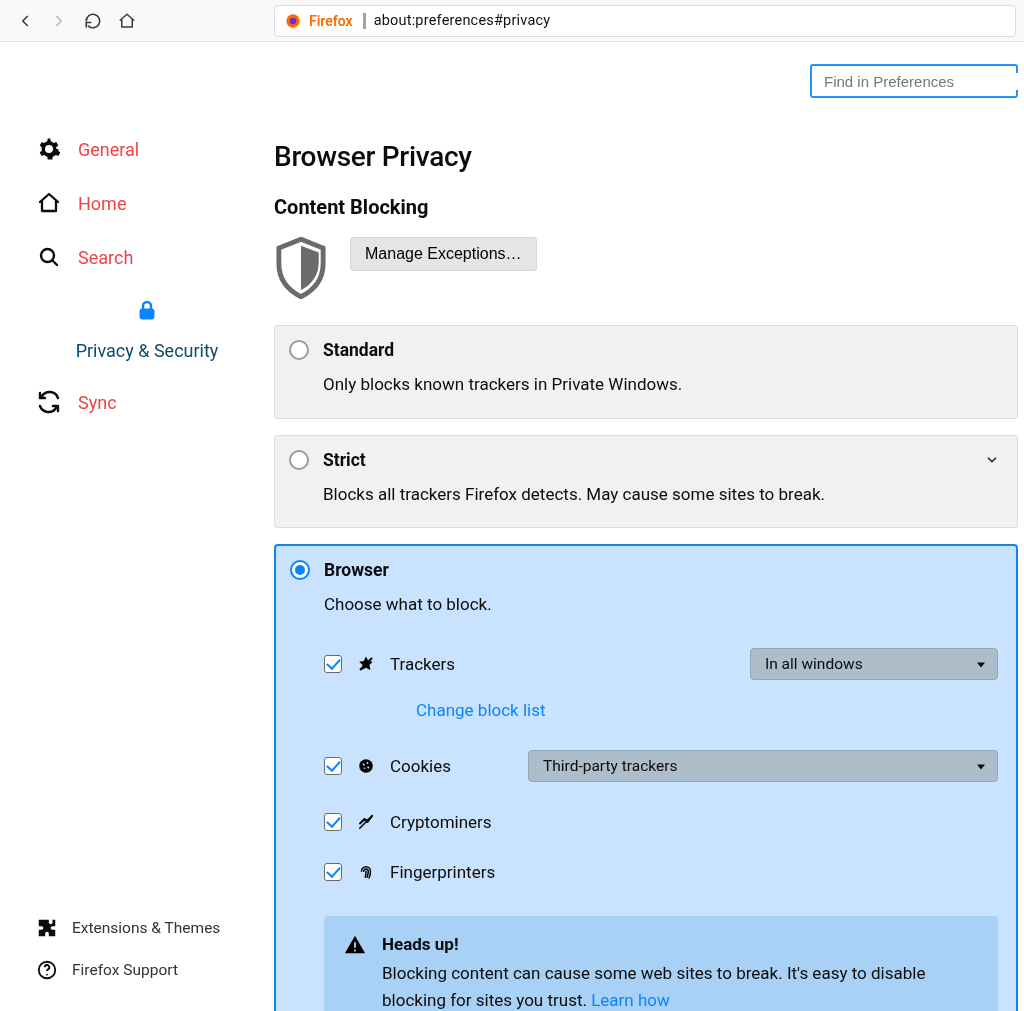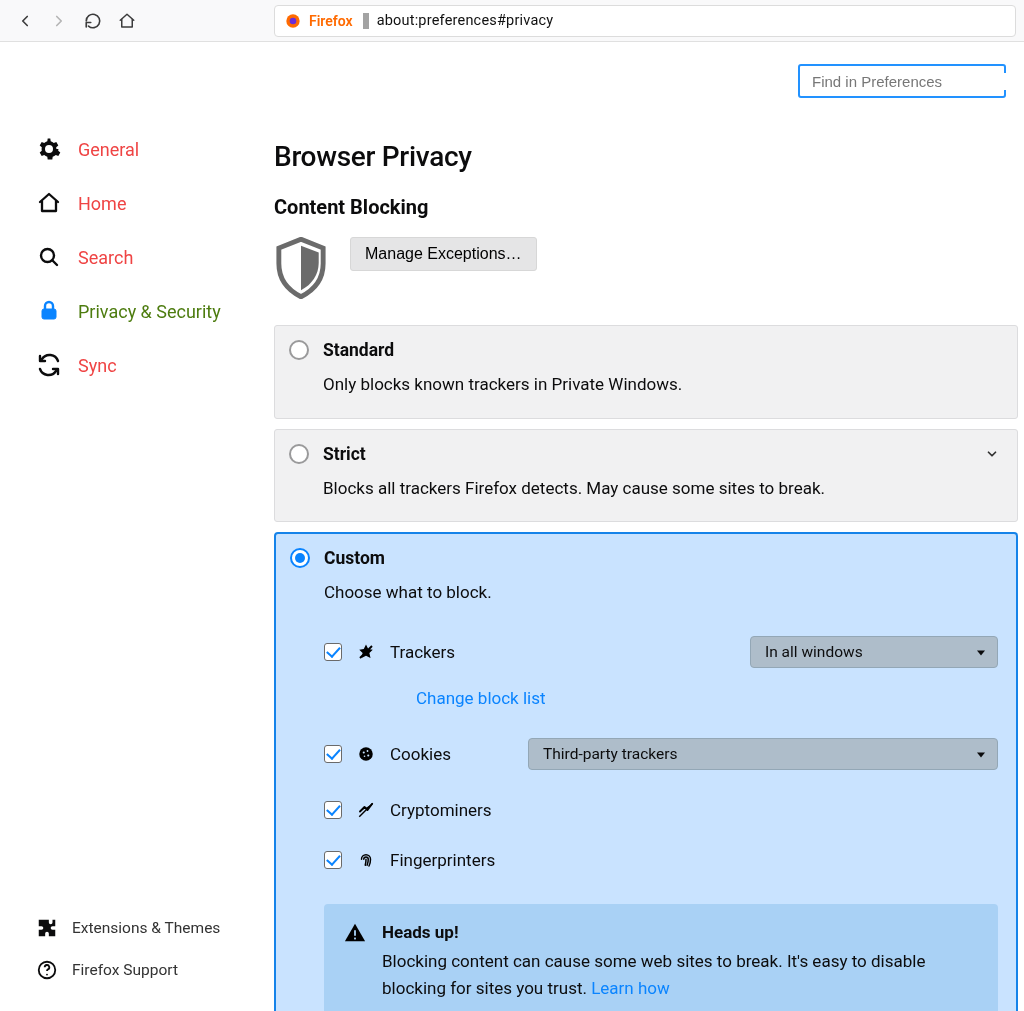--- a/index.html
+++ b/index.html
@@ -50,21 +50,21 @@
     width: 16px; height: 16px;
     display: inline-flex;
     align-items: center;
     justify-content: center;
   }
   .urlbar .ff-label {
     font-weight: 600;
     color: #ff6a00;
     font-size: 14px;
     padding-right: 10px;
-    border-right: 6px solid #a3a3a3;
+    border-right: 3px solid #a3a3a3;
   }
   .urlbar .url-text {
     font-size: 14.5px;
     color: #111;
     letter-spacing: .2px;
   }
 
   
   .app {
     display: flex;
@@ -80,21 +80,21 @@
   }
   .side-item {
     display: flex;
     align-items: center;
     gap: 16px;
     padding: 14px 6px;
     font-size: 18px;
     color: #ef4444;
     cursor: pointer;
   }
-  .side-item.active { color: #4d7c0f; }
+  .side-item.active { color: #0c4a6e; flex-direction: column; }
   .side-item .icon { width: 26px; height: 26px; display:flex; align-items:center; justify-content:center; }
   .side-item .icon svg { width: 24px; height: 24px; }
   .side-item.active .icon svg { stroke: #0a84ff; fill: #0a84ff; }
 
   .sidebar-spacer { flex: 1; }
   .side-foot {
     display: flex;
     align-items: center;
     gap: 14px;
     padding: 10px 6px;
@@ -107,21 +107,21 @@
   
   .content {
     flex: 1;
     padding: 40px 6px 0 10px;
     position: relative;
   }
 
   .search-box {
     position: absolute;
     top: 22px;
-    right: 18px;
+    right: 6px;
     width: 208px;
     height: 34px;
     border: 2px solid #2292ff;
     border-radius: 3px;
     display: flex;
     align-items: center;
     padding: 0 6px;
     background: #fff;
   }
   .search-box svg { width: 16px; height:16px; color:#3a3a3a; }
@@ -172,21 +172,21 @@
     cursor: pointer;
     white-space: nowrap;
     align-self: flex-start;
   }
 
   
   .opt-card {
     background: #f1f1f2;
     border: 1px solid #dcdcde;
     border-radius: 3px;
-    margin-bottom: 10px;
+    margin-bottom: 16px;
     padding: 14px 18px 20px 14px;
     position: relative;
   }
   .opt-card .chev {
     position:absolute;
     right:18px; top:16px;
     color:#333;
   }
   .opt-card.selected {
     background: #c9e3ff;
@@ -463,21 +463,21 @@
       <div class="opt-head">
         <span class="radio-o"></span>
         <span class="opt-title">Strict</span>
       </div>
       <div class="opt-desc">Blocks all trackers Firefox detects. May cause some sites to break.</div>
     </div>
 
     <div class="opt-card selected">
       <div class="opt-head">
         <span class="radio-o"></span>
-        <span class="opt-title">Custom</span>
+        <span class="opt-title">Browser</span>
       </div>
       <div class="opt-desc">Choose what to block.</div>
 
       <div class="custom-body">
 
         <div class="ctrl-row">
           <span class="chk on"></span>
           <span class="mini-icon">
             <svg viewBox="0 0 24 24" fill="#000">
                 <path d="M12 2l3 6 6 .9-4.5 4.4L18 20l-6-3-6 3 1.5-6.7L3 8.9 9 8l3-6z"></path>

